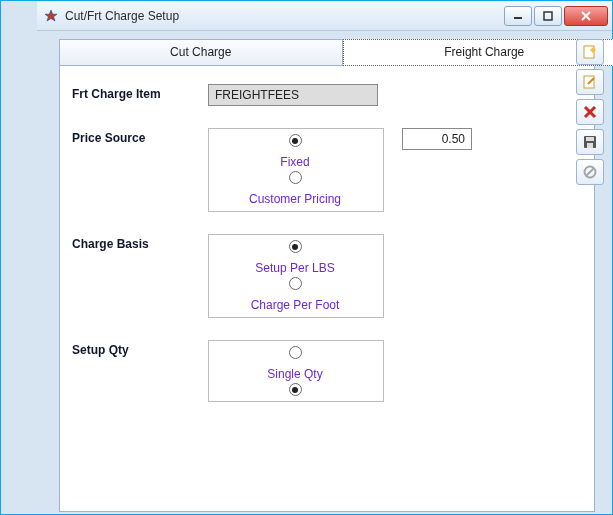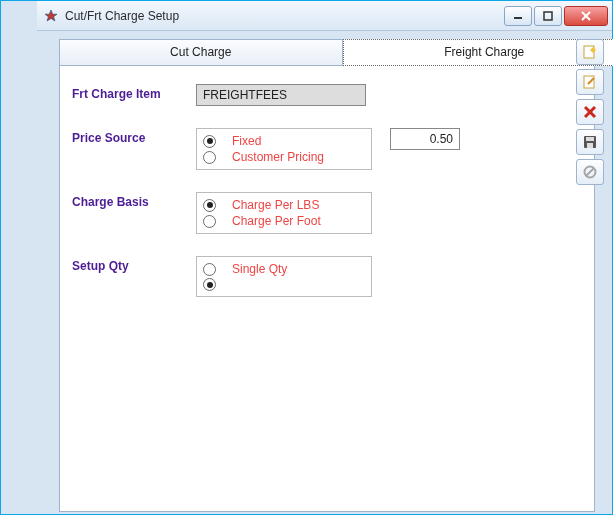--- a/index.html
+++ b/index.html
@@ -80,42 +80,43 @@
     border-right:1px solid #9fb4cc;
     border-bottom:1px solid #9fb4cc;
     height: 446px;
     padding: 18px 12px 12px 12px;
   }
   .row {
     display:flex; align-items:flex-start;
     margin-bottom: 22px;
   }
   .label {
-    width: 124px;
+    width: 136px;
     font-weight: bold;
-    color:#4c1d95;
+    color:#0f172a;
     padding-top:3px;
   }
   .textbox {
     width: 170px; height:22px;
     background:#ddd;
     border:1px solid #888;
     padding: 3px 6px;
     color:#222;
   }
   .radio-group {
     border:1px solid #bcbcbc;
     padding: 4px 8px 4px 6px;
     width: 176px;
     background:#fff;
   }
   .radio-line {
-    display:flex;align-items:center;gap:16px;
+    display:flex;align-items:center;gap:8px;
     padding:1px 0;
-    color:#ef4444;
+    color:#6d28d9;
+    flex-direction:column;
   }
   .radio {
     width:13px;height:13px;border:1px solid #6a6a6a;border-radius:50%;
     display:inline-flex;align-items:center;justify-content:center;flex-shrink:0;
     background:#fff;
   }
   .radio.checked::after{
     content:"";width:6px;height:6px;border-radius:50%;background:#222;
   }
   .numbox {
@@ -195,21 +196,21 @@
           </div>
         </div>
         <div class="numbox">0.50</div>
       </div>
 
       <div class="row">
         <div class="label">Charge Basis</div>
         <div class="radio-group">
           <div class="radio-line">
             <span class="radio checked"></span>
-            <span>Charge Per LBS</span>
+            <span>Setup Per LBS</span>
           </div>
           <div class="radio-line">
             <span class="radio"></span>
             <span>Charge Per Foot</span>
           </div>
         </div>
       </div>
 
       <div class="row">
         <div class="label">Setup Qty</div>

